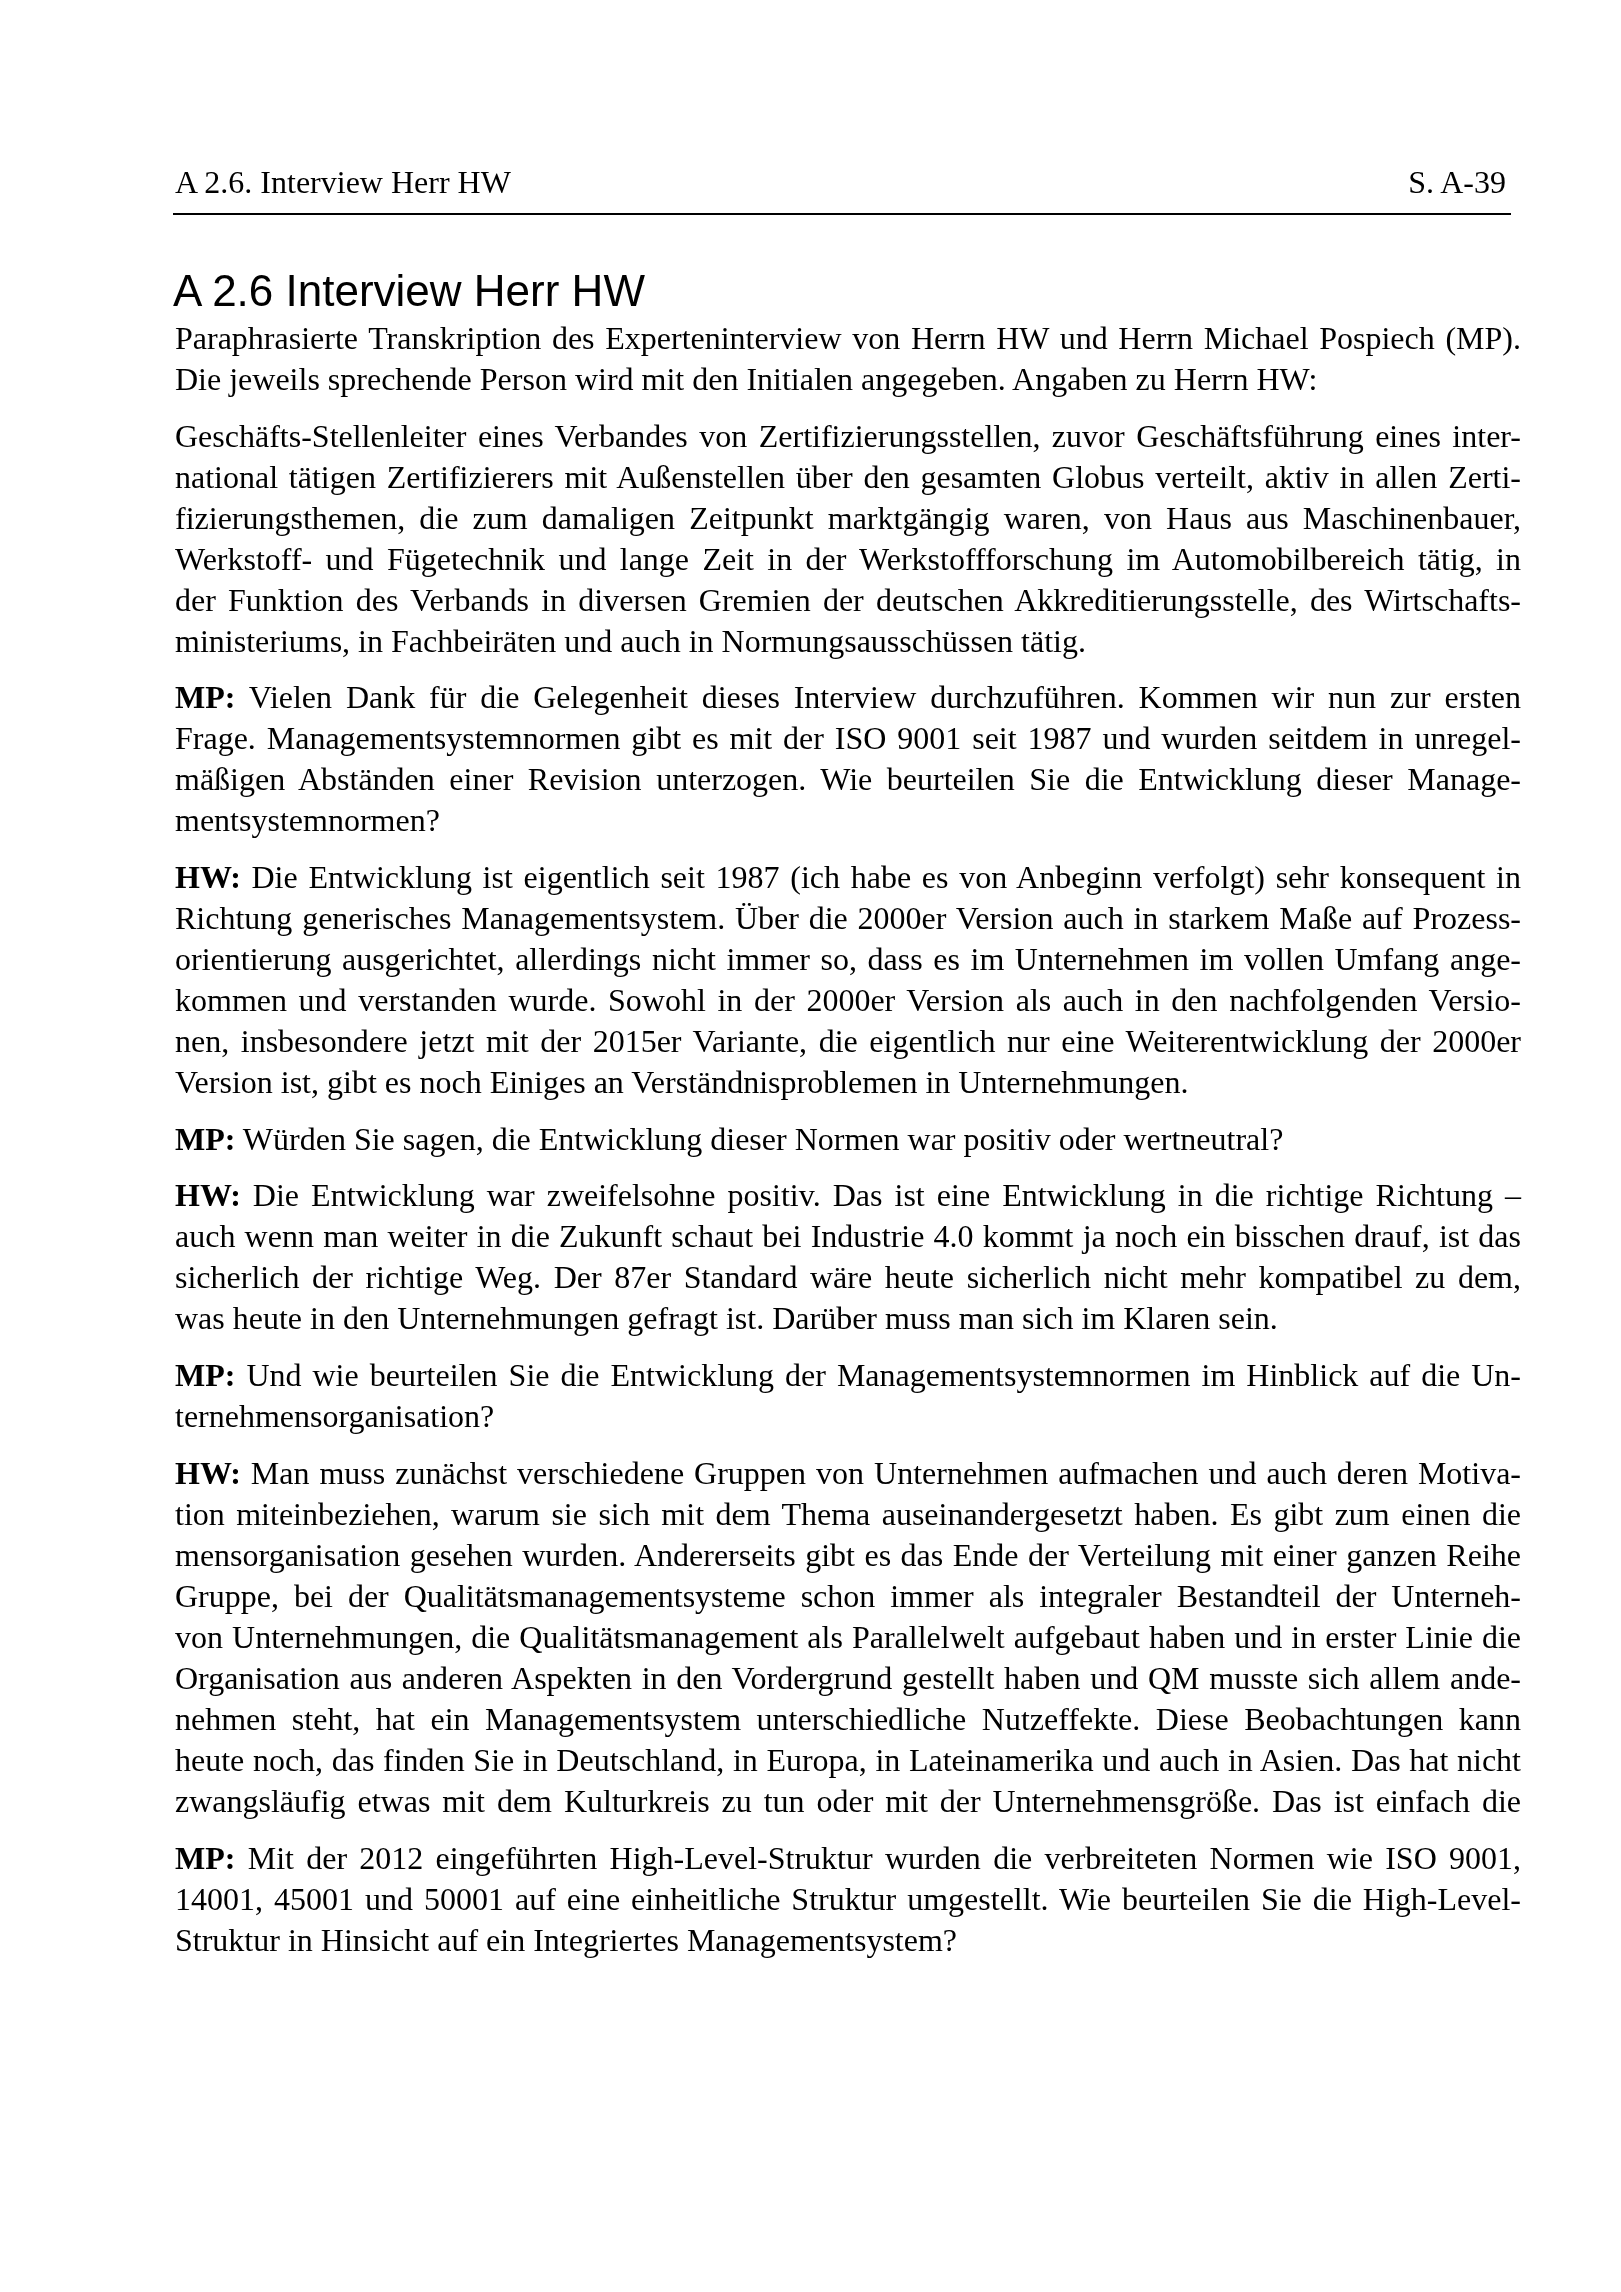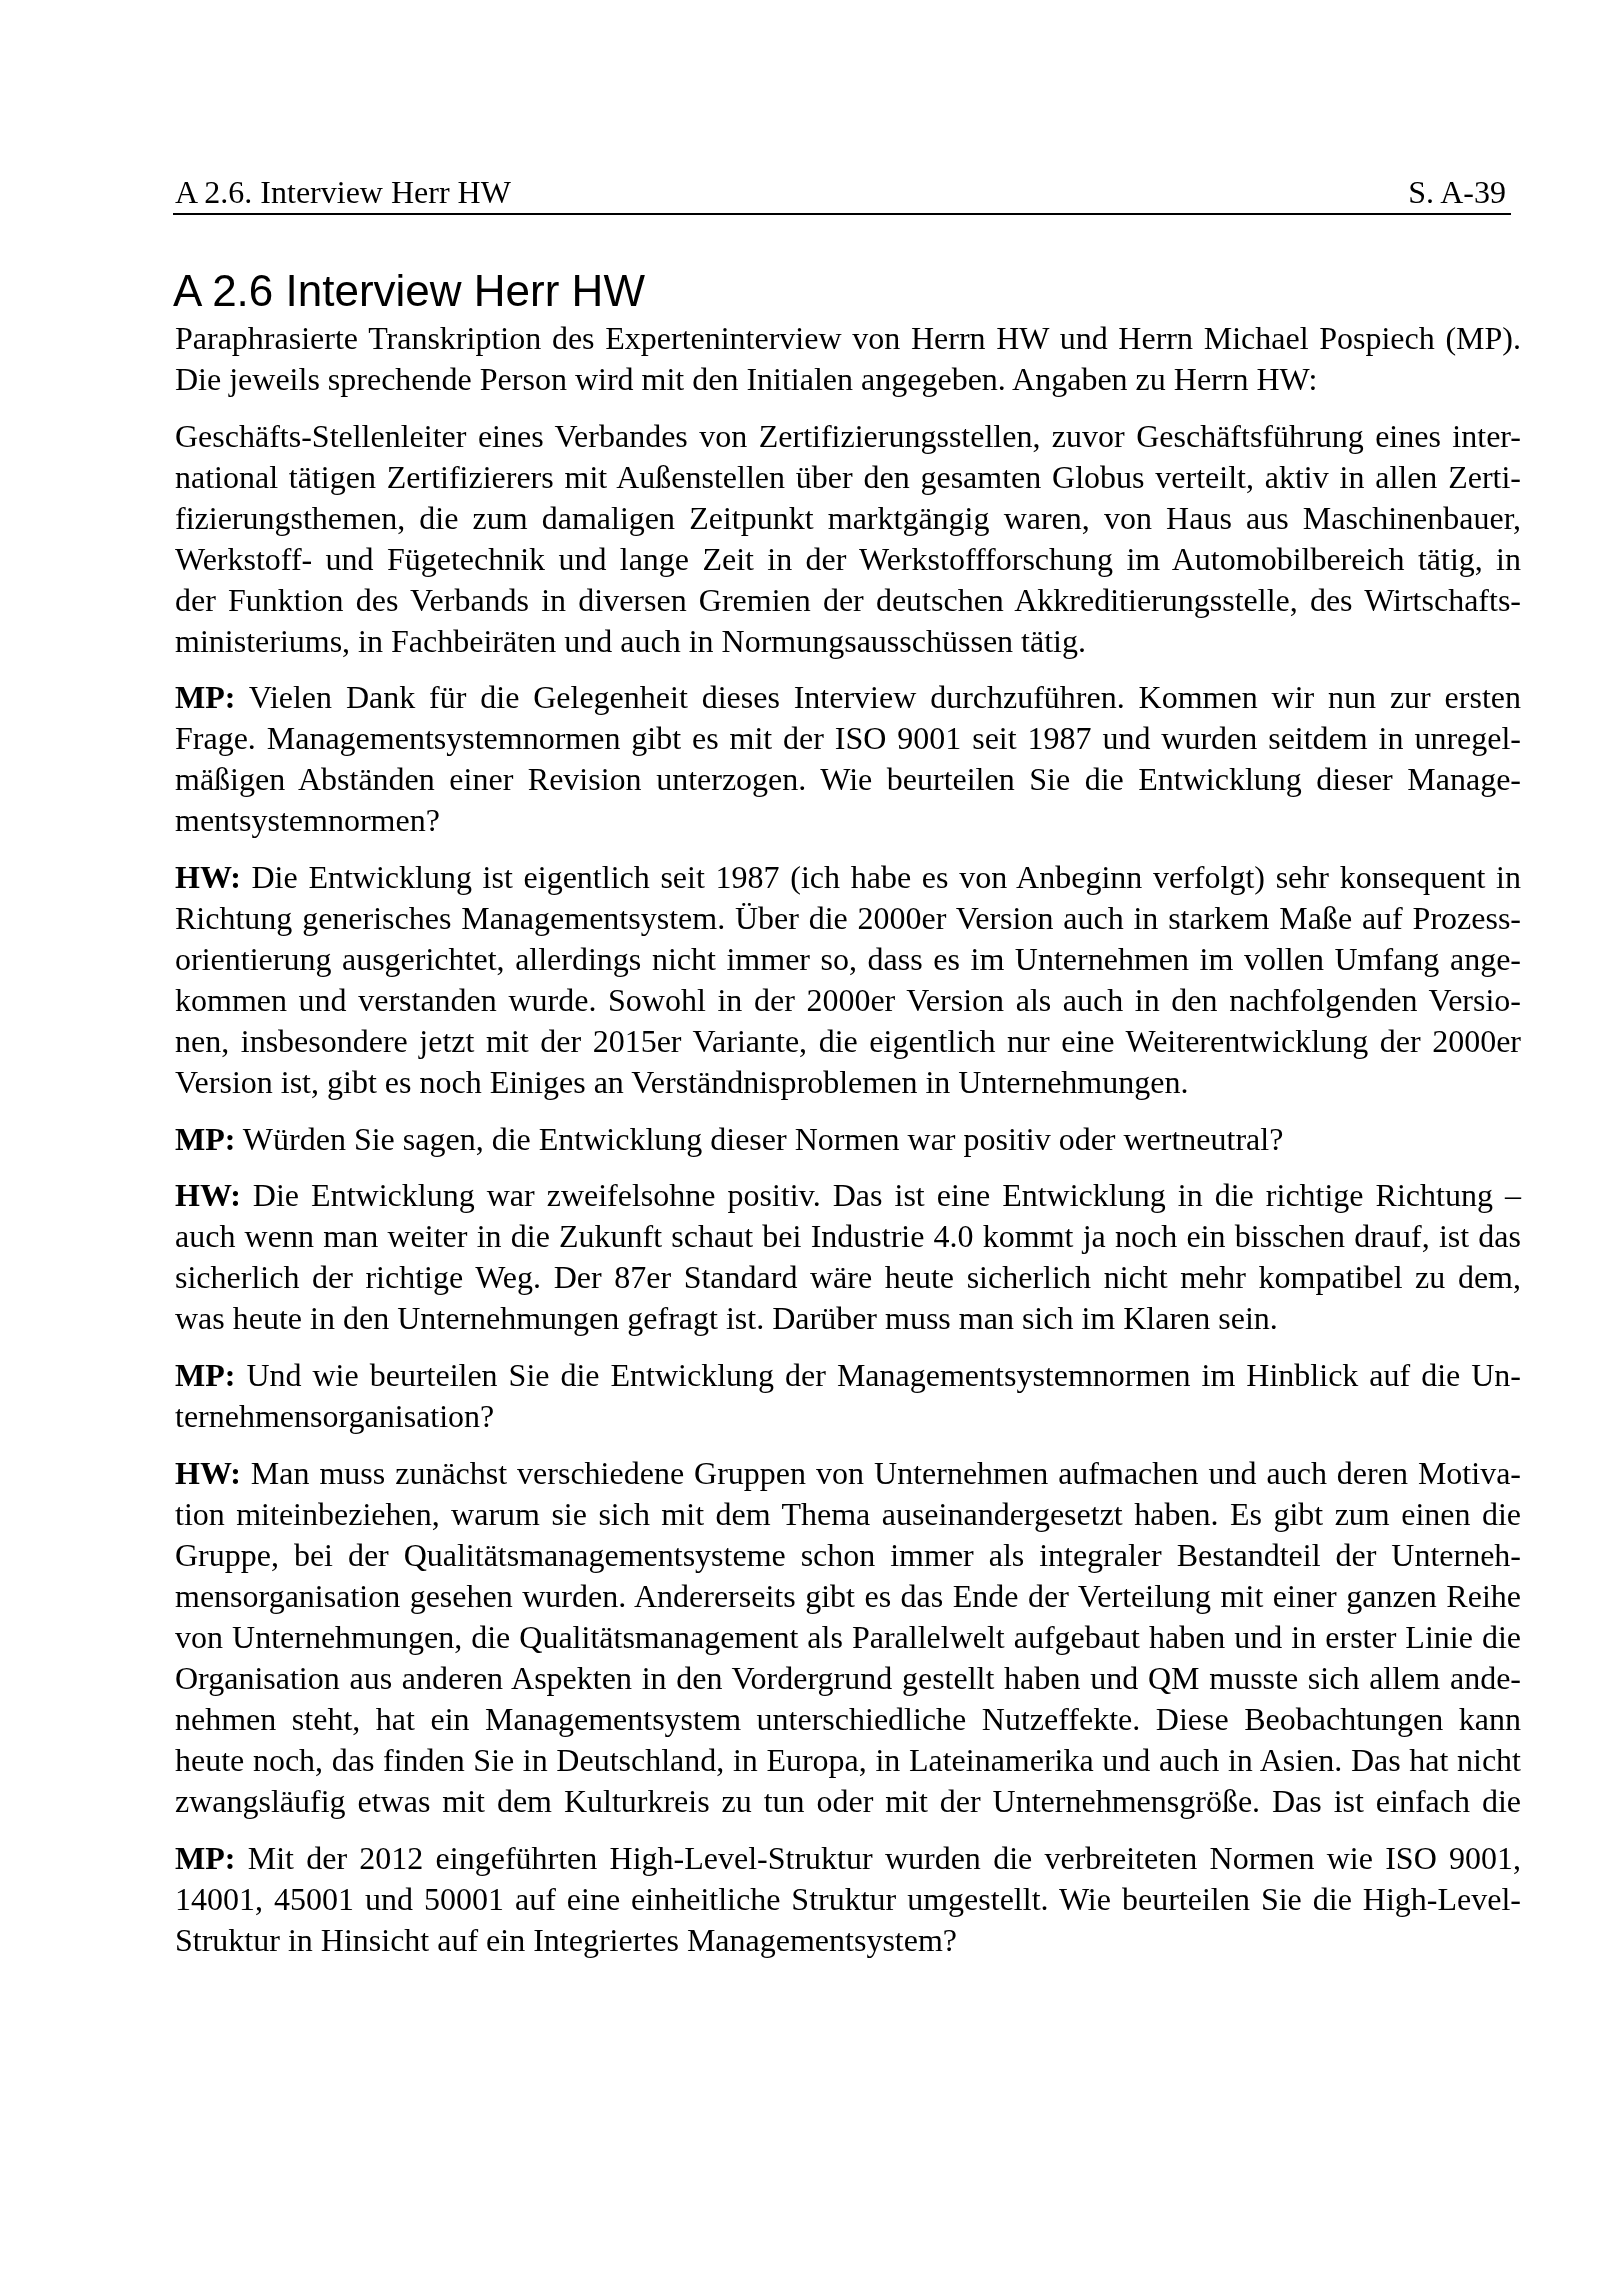--- a/index.html
+++ b/index.html
@@ -1,18 +1,18 @@
 <!DOCTYPE html>
 <html><head>
 <meta charset="utf-8">
 <style>
   html, body { margin: 0; padding: 0; background: #ffffff; }
   body { width: 1621px; height: 2293px; position: relative; overflow: hidden; color: #000; }
   .running-header {
-    position: absolute; left: 175px; top: 175px; width: 1331px; height: 35px;
+    position: absolute; left: 175px; top: 165px; width: 1331px; height: 35px;
     display: flex; justify-content: space-between; align-items: baseline;
     font-family: "Liberation Serif", serif; font-size: 32px; line-height: 35px;
     white-space: nowrap;
   }
   .header-rule {
     position: absolute; left: 173px; top: 213px; width: 1338px; height: 2px; background: #000;
   }
   .title {
     position: absolute; left: 173px; top: 265px; margin: 0;
     font-family: "Liberation Sans", sans-serif; font-weight: normal; font-size: 44px; line-height: 51px;
@@ -85,22 +85,22 @@
   </div>
 
   <div class="para">
     <div class="ln"><b class="speaker">MP:</b> <span>Und wie beurteilen Sie die Entwicklung der Managementsystemnormen im Hinblick auf die Un-</span></div>
     <div class="ln last">ternehmensorganisation?</div>
   </div>
 
   <div class="para">
     <div class="ln"><b class="speaker">HW:</b> <span>Man muss zunächst verschiedene Gruppen von Unternehmen aufmachen und auch deren Motiva-</span></div>
     <div class="ln">tion miteinbeziehen, warum sie sich mit dem Thema auseinandergesetzt haben. Es gibt zum einen die</div>
+    <div class="ln">mensorganisation gesehen wurden. Andererseits gibt es das Ende der Verteilung mit einer ganzen Reihe</div>
     <div class="ln">Gruppe, bei der Qualitätsmanagementsysteme schon immer als integraler Bestandteil der Unterneh-</div>
-    <div class="ln">mensorganisation gesehen wurden. Andererseits gibt es das Ende der Verteilung mit einer ganzen Reihe</div>
     <div class="ln">von Unternehmungen, die Qualitätsmanagement als Parallelwelt aufgebaut haben und in erster Linie die</div>
     <div class="ln">Organisation aus anderen Aspekten in den Vordergrund gestellt haben und QM musste sich allem ande-</div>
     <div class="ln">nehmen steht, hat ein Managementsystem unterschiedliche Nutzeffekte. Diese Beobachtungen kann</div>
     <div class="ln">heute noch, das finden Sie in Deutschland, in Europa, in Lateinamerika und auch in Asien. Das hat nicht</div>
     <div class="ln">zwangsläufig etwas mit dem Kulturkreis zu tun oder mit der Unternehmensgröße. Das ist einfach die</div>
   </div>
 
   <div class="para">
     <div class="ln"><b class="speaker">MP:</b> <span>Mit der 2012 eingeführten High-Level-Struktur wurden die verbreiteten Normen wie ISO 9001,</span></div>
     <div class="ln">14001, 45001 und 50001 auf eine einheitliche Struktur umgestellt. Wie beurteilen Sie die High-Level-</div>

